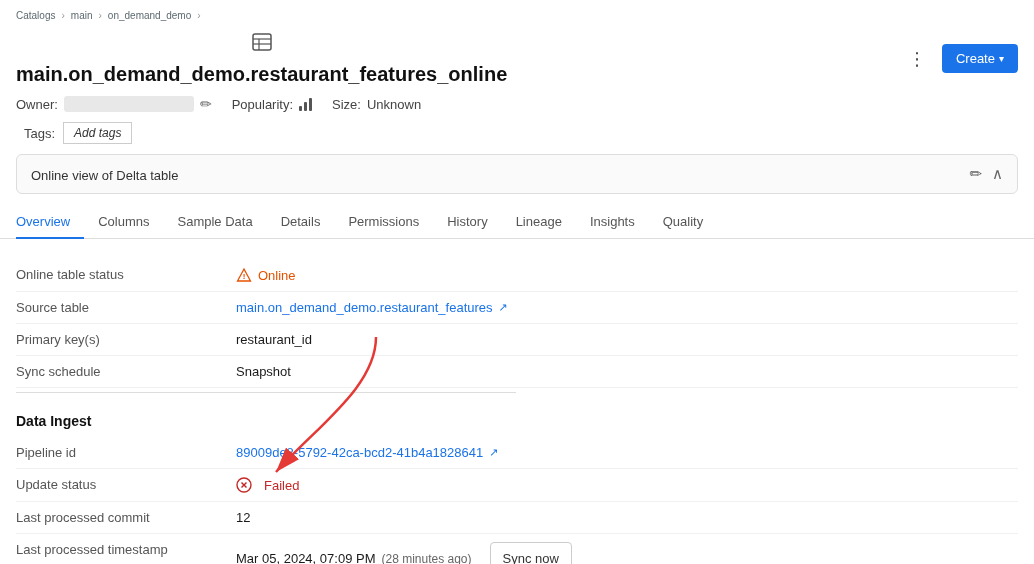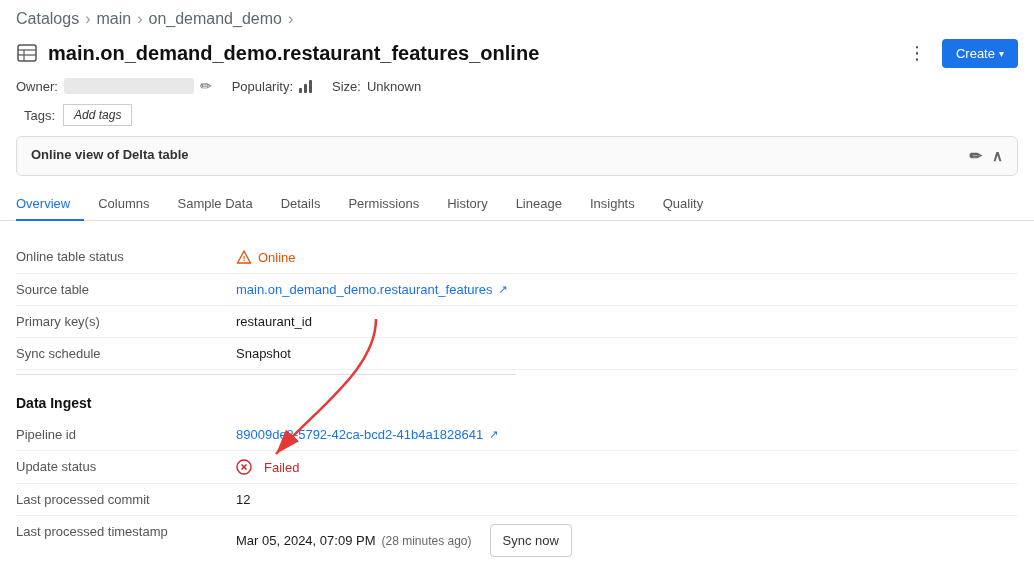--- a/index.html
+++ b/index.html
@@ -1,27 +1,27 @@
 <!DOCTYPE html>
 <html><head>
   <meta charset="utf-8">
   <style>
     * { box-sizing: border-box; margin: 0; padding: 0; }
     body { font-family: -apple-system, BlinkMacSystemFont, 'Segoe UI', Arial, sans-serif; font-size: 13px; color: #1a1a1a; background: #fff; }
 
     .page { width: 1034px; min-height: 564px; overflow: hidden; }
 
     
-    .breadcrumb { display: flex; align-items: center; gap: 6px; padding: 10px 16px 6px; font-size: 16px; color: #5c6970; }
+    .breadcrumb { display: flex; align-items: center; gap: 6px; padding: 10px 16px 6px; font-size: 10px; color: #5c6970; }
     .breadcrumb a { color: #5c6970; text-decoration: none; }
     .breadcrumb-sep { color: #999; }
 
     
     .header { display: flex; align-items: center; justify-content: space-between; padding: 4px 16px 8px; }
-    .header-left { display: flex; align-items: center; gap: 10px; }
+    .header-left { display: flex; align-items: center; gap: 10px; flex-direction: column; }
     .header-title { font-size: 20px; font-weight: 600; color: #111; }
     .header-icon { width: 22px; height: 22px; }
     .header-actions { display: flex; align-items: center; gap: 8px; }
     .btn-more { background: none; border: none; cursor: pointer; padding: 4px 8px; border-radius: 4px; color: #444; font-size: 18px; display: flex; align-items: center; }
     .btn-create { background: #1a73e8; color: #fff; border: none; border-radius: 4px; padding: 7px 14px; font-size: 13px; cursor: pointer; display: flex; align-items: center; gap: 4px; }
     .btn-create .chevron { font-size: 10px; }
 
     
     .meta-row { display: flex; align-items: center; gap: 20px; padding: 2px 16px 8px; font-size: 13px; color: #444; }
     .meta-item { display: flex; align-items: center; gap: 6px; }
@@ -33,21 +33,21 @@
     .bar1 { width: 3px; height: 5px; }
     .bar2 { width: 3px; height: 9px; }
     .bar3 { width: 3px; height: 13px; }
 
     
     .tags-row { display: flex; align-items: center; gap: 8px; padding: 2px 24px 10px; }
     .tags-label { font-weight: 500; color: #444; }
     .btn-add-tags { border: 1px solid #ccc; background: #fff; border-radius: 0; padding: 3px 10px; font-size: 12px; cursor: pointer; color: #333; font-style: italic; }
 
     
-    .info-box { margin: 0 16px 0; border: 1px solid #ddd; border-radius: 6px; padding: 10px 14px; display: flex; align-items: flex-start; justify-content: space-between; background: #fafafa; font-weight: bold; }
+    .info-box { margin: 0 16px 0; border: 1px solid #ddd; border-radius: 6px; padding: 10px 14px; display: flex; align-items: flex-end; justify-content: space-between; background: #fafafa; }
     .info-box-text { font-size: 13px; color: #333; }
     .info-box-actions { display: flex; align-items: center; gap: 10px; }
     .info-box-icon { cursor: pointer; color: #666; font-size: 15px; }
 
     
     .tabs { display: flex; align-items: center; border-bottom: 1px solid #ddd; padding: 0 16px; margin-top: 12px; }
     .tab { padding: 8px 14px; font-size: 13px; color: #555; cursor: pointer; border-bottom: 2px solid transparent; margin-bottom: -1px; }
     .tab:first-child { padding-left: 0; }
     .tab.active { color: #1a73e8; border-bottom-color: #1a73e8; font-weight: 500; }
 

